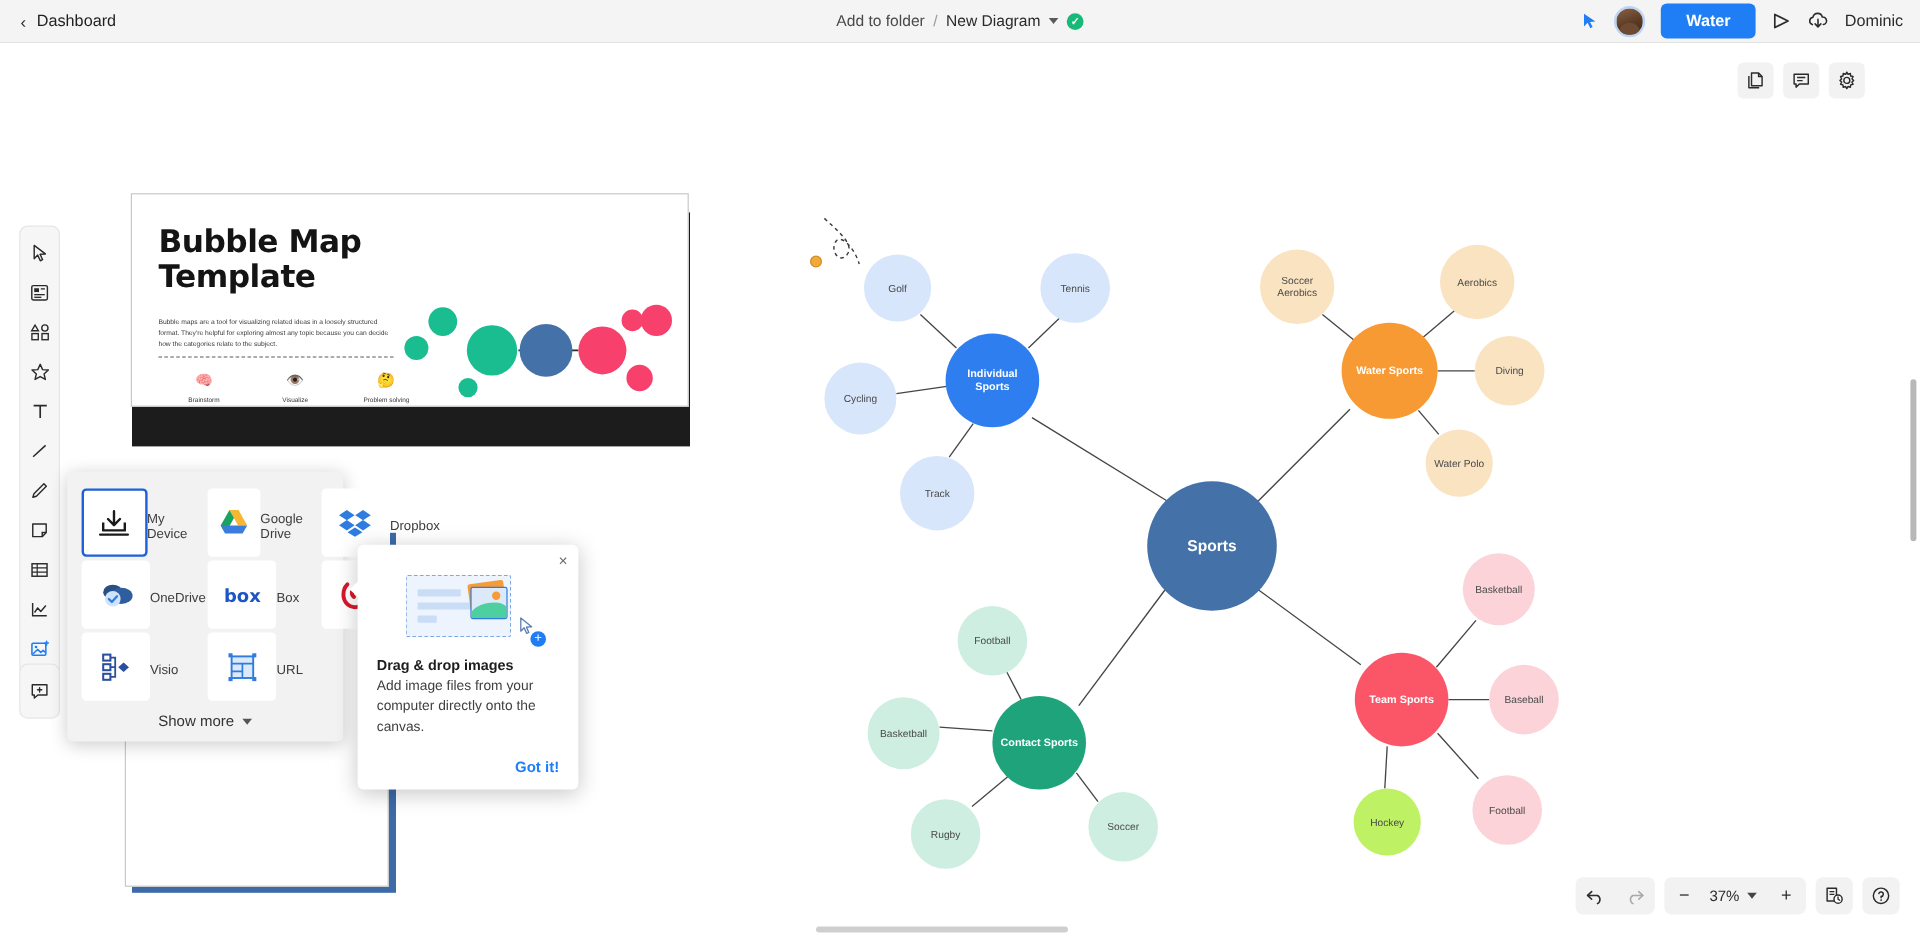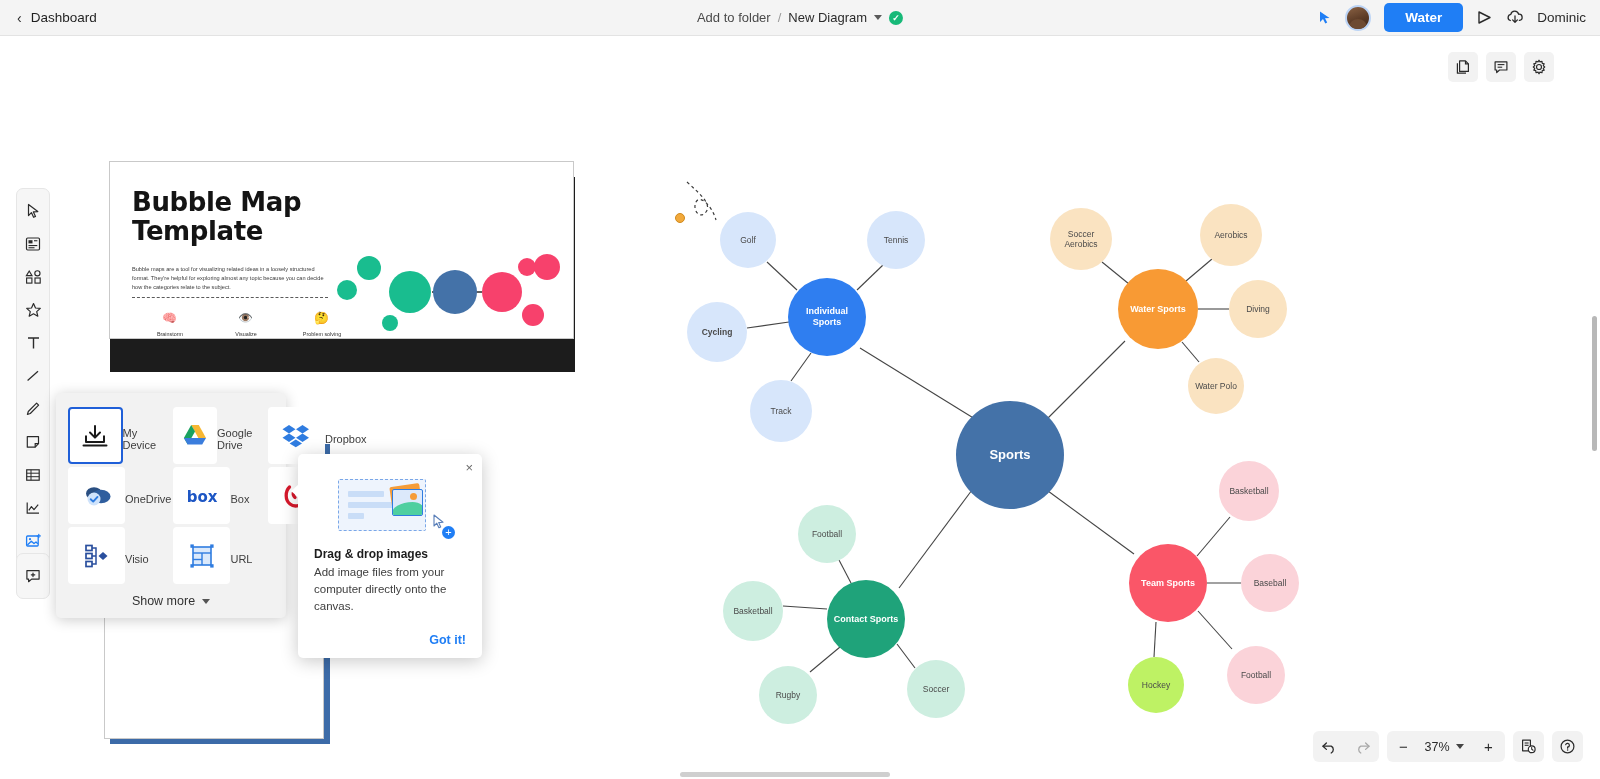--- a/index.html
+++ b/index.html
@@ -282,21 +282,21 @@
     </svg>
 
     <div class="mindmap" id="nodes">
         <div class="node" style="left: 748px; top: 204px; width: 56px; height: 56px; background: rgb(215, 230, 251);">
           <span style="color: rgb(74, 74, 74); font-size: 8.5px; font-weight: 400; line-height: 1.22; max-width: 49px;">Golf</span>
         </div>
         <div class="node" style="left: 896px; top: 204px; width: 58px; height: 58px; background: rgb(215, 230, 251);">
           <span style="color: rgb(74, 74, 74); font-size: 8.5px; font-weight: 400; line-height: 1.22; max-width: 50.75px;">Tennis</span>
         </div>
         <div class="node" style="left: 717px; top: 296px; width: 60px; height: 60px; background: rgb(215, 230, 251);">
-          <span style="color: rgb(74, 74, 74); font-size: 8.5px; font-weight: 700; line-height: 1.22; max-width: 52.5px;">Cycling</span>
+          <span style="color: rgb(74, 74, 74); font-size: 8.5px; font-weight: 400; line-height: 1.22; max-width: 52.5px;">Cycling</span>
         </div>
         <div class="node" style="left: 781px; top: 375px; width: 62px; height: 62px; background: rgb(215, 230, 251);">
           <span style="color: rgb(74, 74, 74); font-size: 8.5px; font-weight: 400; line-height: 1.22; max-width: 54.25px;">Track</span>
         </div>
         <div class="node" style="left: 1081px; top: 203px; width: 62px; height: 62px; background: rgb(250, 227, 193);">
           <span style="color: rgb(74, 74, 74); font-size: 8.5px; font-weight: 400; line-height: 1.22; max-width: 54.25px;">Soccer Aerobics</span>
         </div>
         <div class="node" style="left: 1231px; top: 199px; width: 62px; height: 62px; background: rgb(250, 227, 193);">
           <span style="color: rgb(74, 74, 74); font-size: 8.5px; font-weight: 400; line-height: 1.22; max-width: 54.25px;">Aerobics</span>
         </div>

